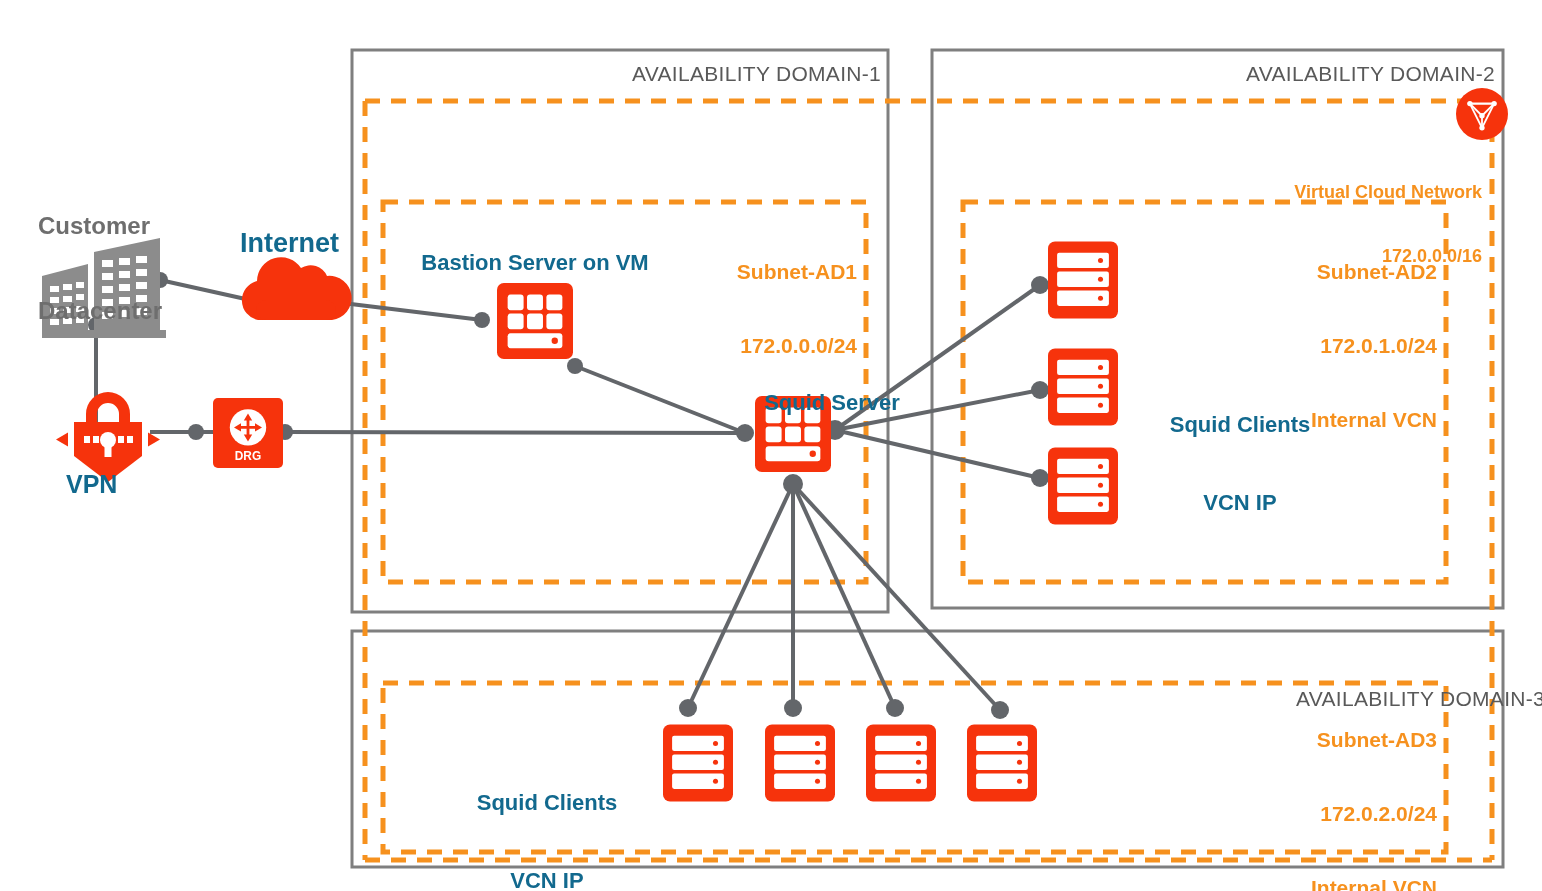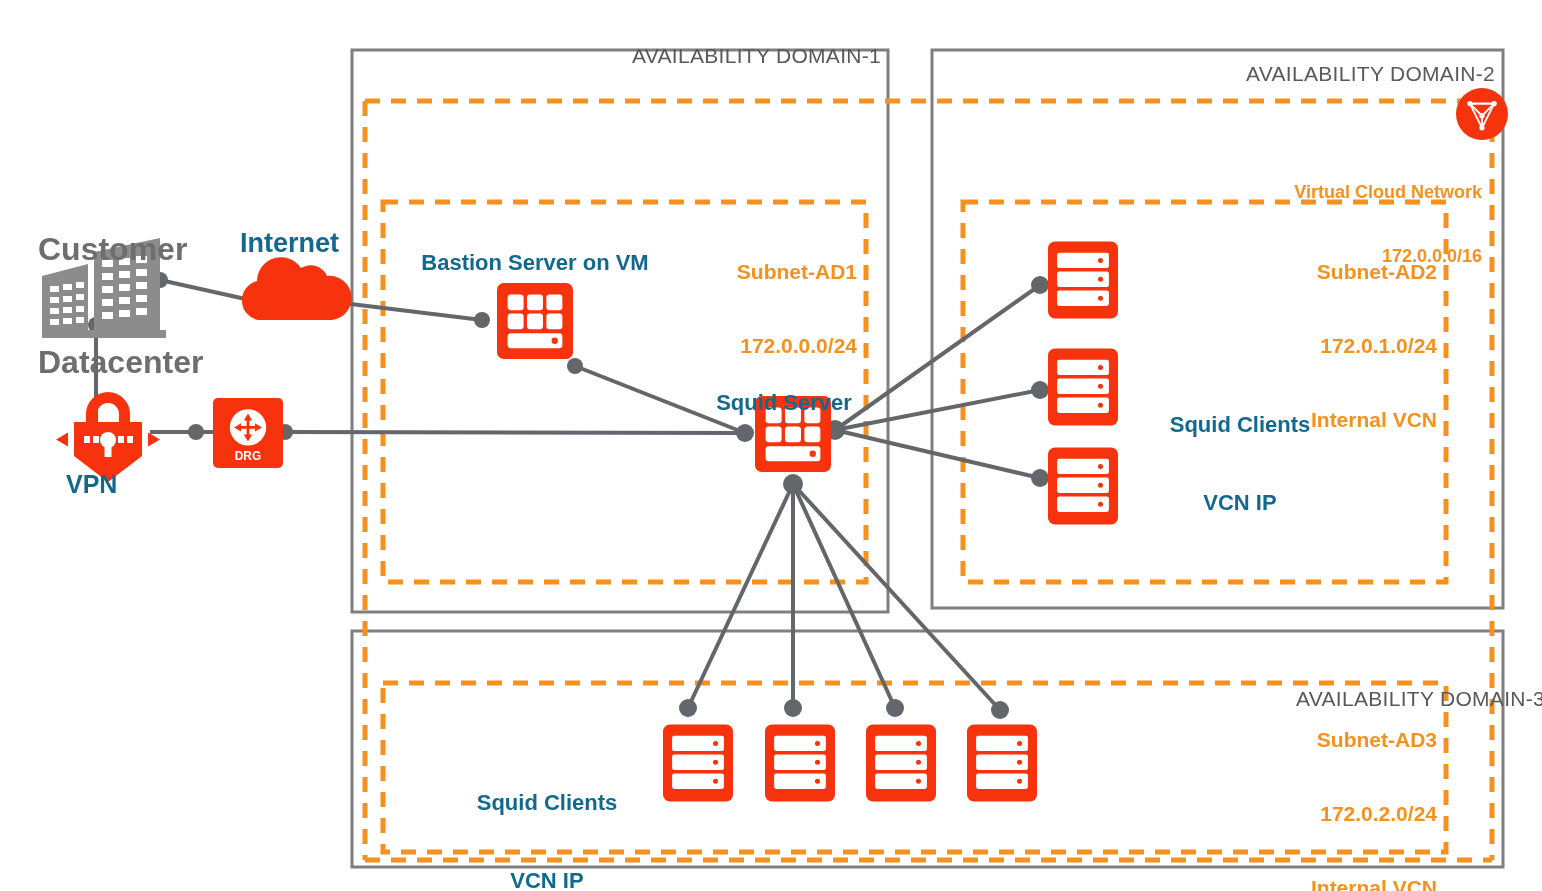--- a/index.html
+++ b/index.html
@@ -197,30 +197,30 @@
     <use href="#sym-server" x="1048" y="446" width="70" height="80"></use>
 
     <use href="#sym-server" x="663" y="723" width="70" height="80"></use>
     <use href="#sym-server" x="765" y="723" width="70" height="80"></use>
     <use href="#sym-server" x="866" y="723" width="70" height="80"></use>
     <use href="#sym-server" x="967" y="723" width="70" height="80"></use>
 
     <use href="#sym-vcn-badge" x="1456" y="88" width="52" height="52"></use>
   </svg>
 
-  <div class="lbl lbl-gray" style="left:38px;top:155px;font-size:32px;">
+  <div class="lbl lbl-gray" style="left:38px;top:155px;font-size:24px;">
     <div>Customer</div>
     <div>Datacenter</div>
   </div>
 
   <div class="lbl lbl-teal" style="left:240px;top:228px;font-size:27px;">Internet</div>
 
   <div class="lbl lbl-teal" style="left:66px;top:470px;font-size:25px;">VPN</div>
 
-  <div class="ad-title" style="left:632px;top:44px;">AVAILABILITY DOMAIN-1</div>
+  <div class="ad-title" style="left:632px;top:62px;">AVAILABILITY DOMAIN-1</div>
   <div class="ad-title" style="left:1246px;top:62px;">AVAILABILITY DOMAIN-2</div>
   <div class="ad-title" style="left:1296px;top:643px;margin-top:44px;">AVAILABILITY DOMAIN-3</div>
 
   <div class="lbl lbl-orange rt" style="left:1100px;top:140px;width:382px;font-size:18px;">
     <div>Virtual Cloud Network</div>
     <div>172.0.0.0/16</div>
   </div>
 
   <div class="lbl lbl-orange rt" style="left:560px;top:210px;width:297px;font-size:21px;">
     <div>Subnet-AD1</div>
@@ -234,21 +234,21 @@
   </div>
 
   <div class="lbl lbl-orange rt" style="left:1140px;top:678px;width:297px;font-size:21px;">
     <div>Subnet-AD3</div>
     <div>172.0.2.0/24</div>
     <div>Internal VCN</div>
   </div>
 
   <div class="lbl lbl-teal ctr" style="left:410px;top:250px;width:250px;font-size:22px;">Bastion Server on VM</div>
 
-  <div class="lbl lbl-teal ctr" style="left:654px;top:338px;width:260px;font-size:22px;">
+  <div class="lbl lbl-teal ctr" style="left:702px;top:338px;width:260px;font-size:22px;">
     <div>Squid Server</div>
   </div>
 
   <div class="lbl lbl-teal ctr" style="left:1130px;top:360px;width:220px;font-size:22px;">
     <div>Squid Clients</div>
     <div>VCN IP</div>
   </div>
 
   <div class="lbl lbl-teal ctr" style="left:437px;top:738px;width:220px;font-size:22px;">
     <div>Squid Clients</div>

